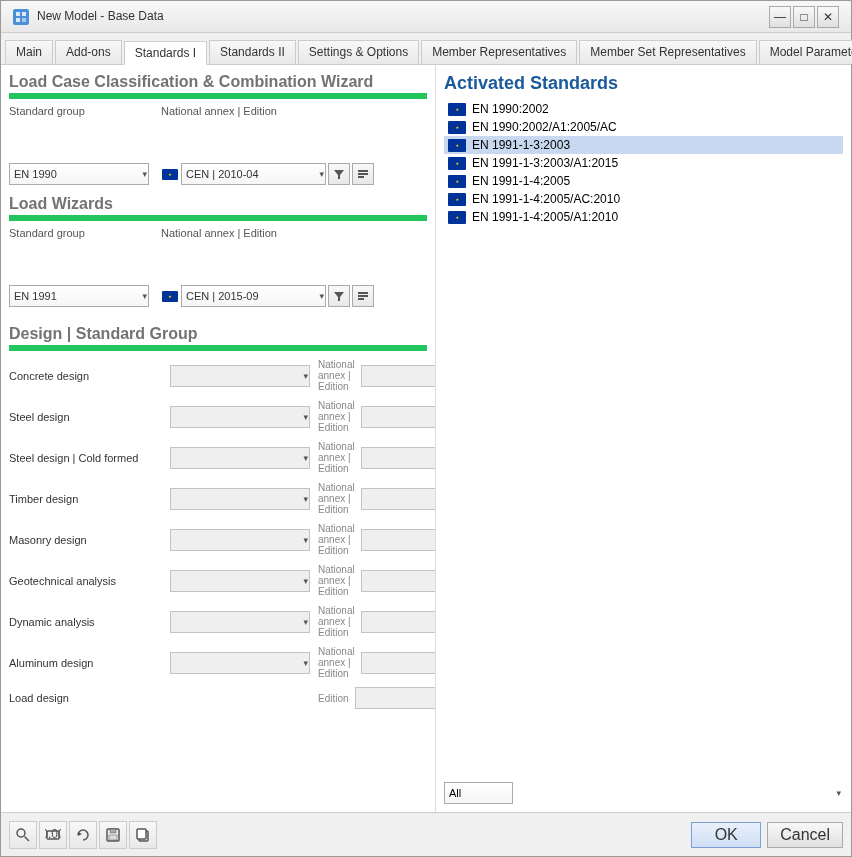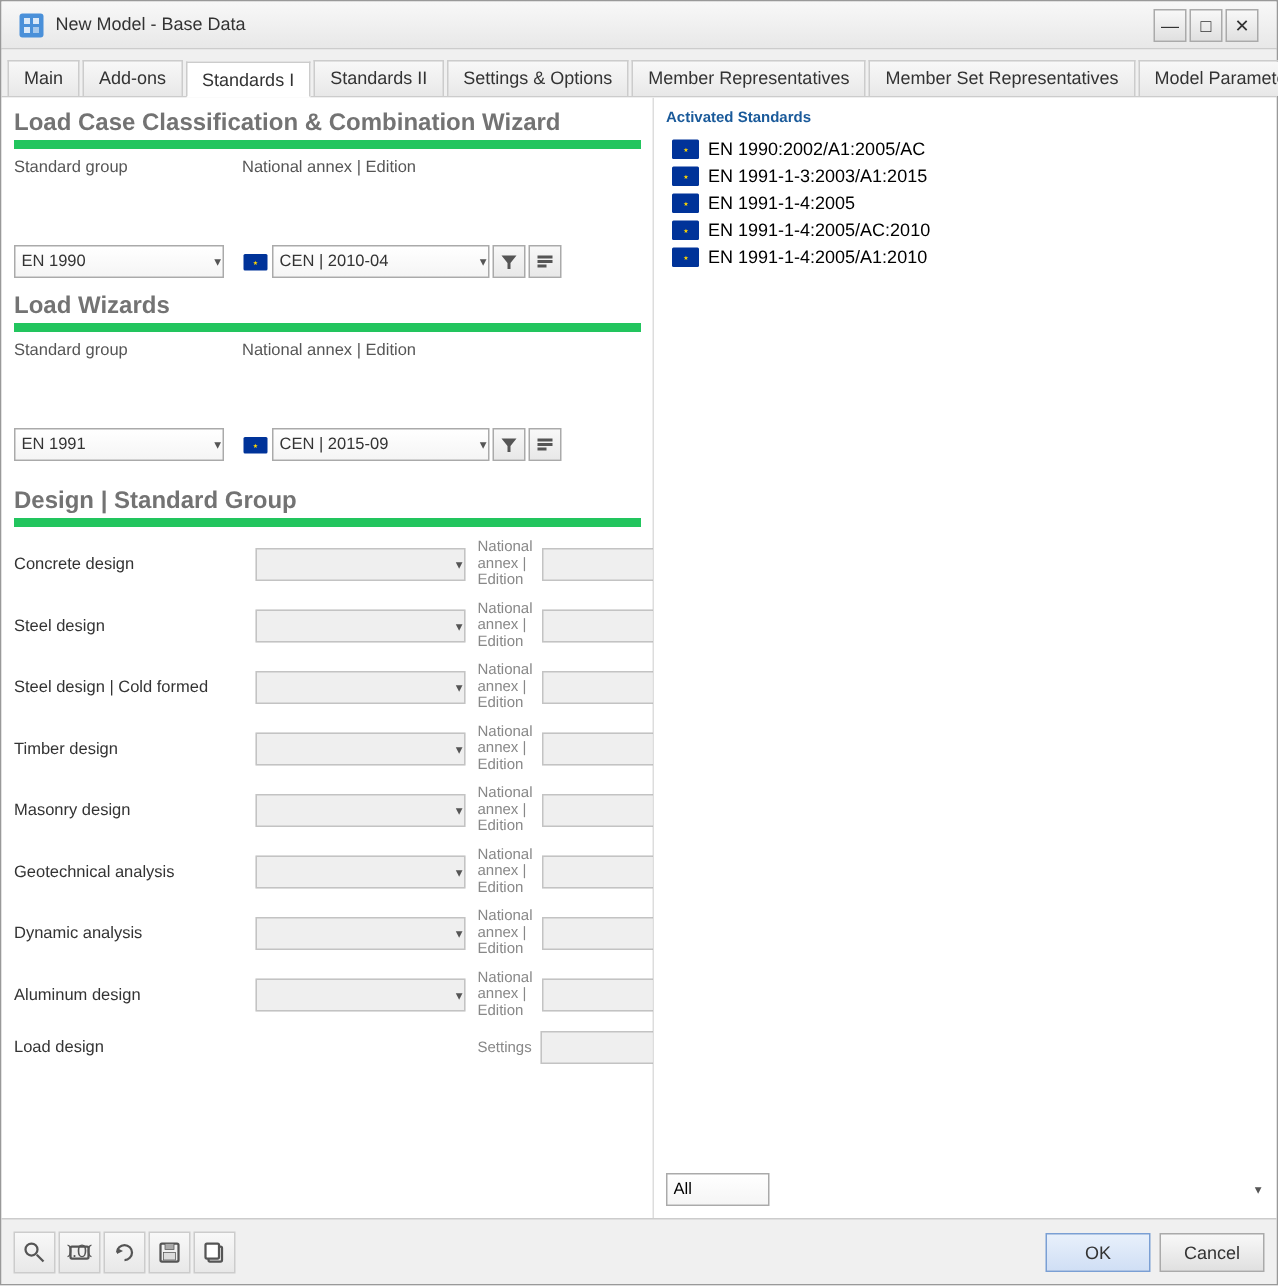--- a/index.html
+++ b/index.html
@@ -38,34 +38,34 @@
     .narrow-select { width: 140px; }
     .wide-select { width: 145px; }
     
     .filter-btn { width: 22px; height: 22px; border: 1px solid #aaa; background: linear-gradient(to bottom, #f8f8f8, #e8e8e8); cursor: pointer; display: flex; align-items: center; justify-content: center; }
     .action-btn { width: 22px; height: 22px; border: 1px solid #aaa; background: linear-gradient(to bottom, #f8f8f8, #e8e8e8); cursor: pointer; display: flex; align-items: center; justify-content: center; }
     
     .design-section { margin-top: 18px; }
     .design-row { display: flex; align-items: center; padding: 2px 0; gap: 6px; }
     .design-row-label { width: 155px; font-size: 11px; color: #333; flex-shrink: 0; }
     
-    .activated-title { font-weight: bold; color: #1a5a9a; font-size: 10px; margin-bottom: 6px; }
+    .activated-title { font-weight: bold; color: #1a5a9a; font-size: 18px; margin-bottom: 6px; }
     .standards-list { flex: 1; overflow-y: auto; }
     .standard-item { display: flex; align-items: center; gap: 6px; padding: 2px 4px; font-size: 11px; cursor: pointer; }
     .standard-item.highlighted { background: #c8d8f0; }
     .eu-flag { width: 18px; height: 13px; background: #003399; border-radius: 1px; display: flex; align-items: center; justify-content: center; flex-shrink: 0; font-size: 5px; color: #FFD700; }
     
     .filter-row { display: flex; align-items: center; margin-top: 6px; gap: 4px; }
     .filter-select { flex: 1; height: 22px; border: 1px solid #aaa; background: linear-gradient(to bottom, #fff, #f5f5f5); padding: 0 20px 0 4px; font-size: 11px; appearance: none; }
     
     .bottom-bar { background: #f0f0f0; border-top: 1px solid #ccc; padding: 6px 8px; display: flex; align-items: center; justify-content: space-between; height: 44px; }
     .bottom-icons { display: flex; gap: 2px; }
     .bottom-icon-btn { width: 28px; height: 28px; border: 1px solid #ccc; background: linear-gradient(to bottom, #f8f8f8, #e8e8e8); cursor: pointer; display: flex; align-items: center; justify-content: center; font-size: 13px; }
     .bottom-actions { display: flex; gap: 6px; }
-    .dialog-btn { height: 26px; min-width: 70px; border: 1px solid #aaa; background: linear-gradient(to bottom, #f8f8f8, #e0e0e0); cursor: pointer; font-size: 12px; color: #333; padding: 0 12px; }
+    .dialog-btn { height: 26px; min-width: 70px; border: 1px solid #aaa; background: linear-gradient(to bottom, #f8f8f8, #e0e0e0); cursor: pointer; font-size: 16px; color: #333; padding: 0 12px; }
     .dialog-btn.primary { background: linear-gradient(to bottom, #e8f0fb, #d0dff5); border-color: #7a9fd4; }
     .stars { color: #FFD700; font-size: 4px; letter-spacing: -0.5px; }
     
     
     ::-webkit-scrollbar { width: 12px; }
     ::-webkit-scrollbar-track { background: #f0f0f0; }
     ::-webkit-scrollbar-thumb { background: #c0c0c0; border: 1px solid #aaa; }
   </style>
 </head>
 <body>
@@ -332,39 +332,51 @@
             
           </div>
 
         </div>
 
         <div class="design-row" style="margin-top:4px;">
           <div class="design-row-label">Load design</div>
           <div class="select-wrapper" style="visibility:hidden;">
             <select class="select-field narrow-select" disabled=""><option></option></select>
           </div>
-          <div style="font-size:10px;color:#888;width:130px;margin-left:2px;">Settings</div>
+          <div style="font-size:10px;color:#888;width:130px;margin-left:2px;">Edition</div>
           <div class="select-wrapper">
             <select class="select-field wide-select" disabled=""><option></option></select>
             
           </div>
 
         </div>
       </div>
     </div>
 
     <div class="right-panel">
       <div class="activated-title">Activated Standards</div>
       <div class="standards-list">
 
         <div class="standard-item">
           <div class="eu-flag">
               <span class="stars">★</span>
             </div>
+          <span>EN 1990:2002</span>
+        </div>
+        <div class="standard-item">
+          <div class="eu-flag">
+              <span class="stars">★</span>
+            </div>
           <span>EN 1990:2002/A1:2005/AC</span>
+        </div>
+        <div class="standard-item highlighted">
+          <div class="eu-flag">
+              <span class="stars">★</span>
+            </div>
+          <span>EN 1991-1-3:2003</span>
         </div>
         <div class="standard-item">
           <div class="eu-flag">
               <span class="stars">★</span>
             </div>
           <span>EN 1991-1-3:2003/A1:2015</span>
         </div>
         <div class="standard-item">
           <div class="eu-flag">
               <span class="stars">★</span>

